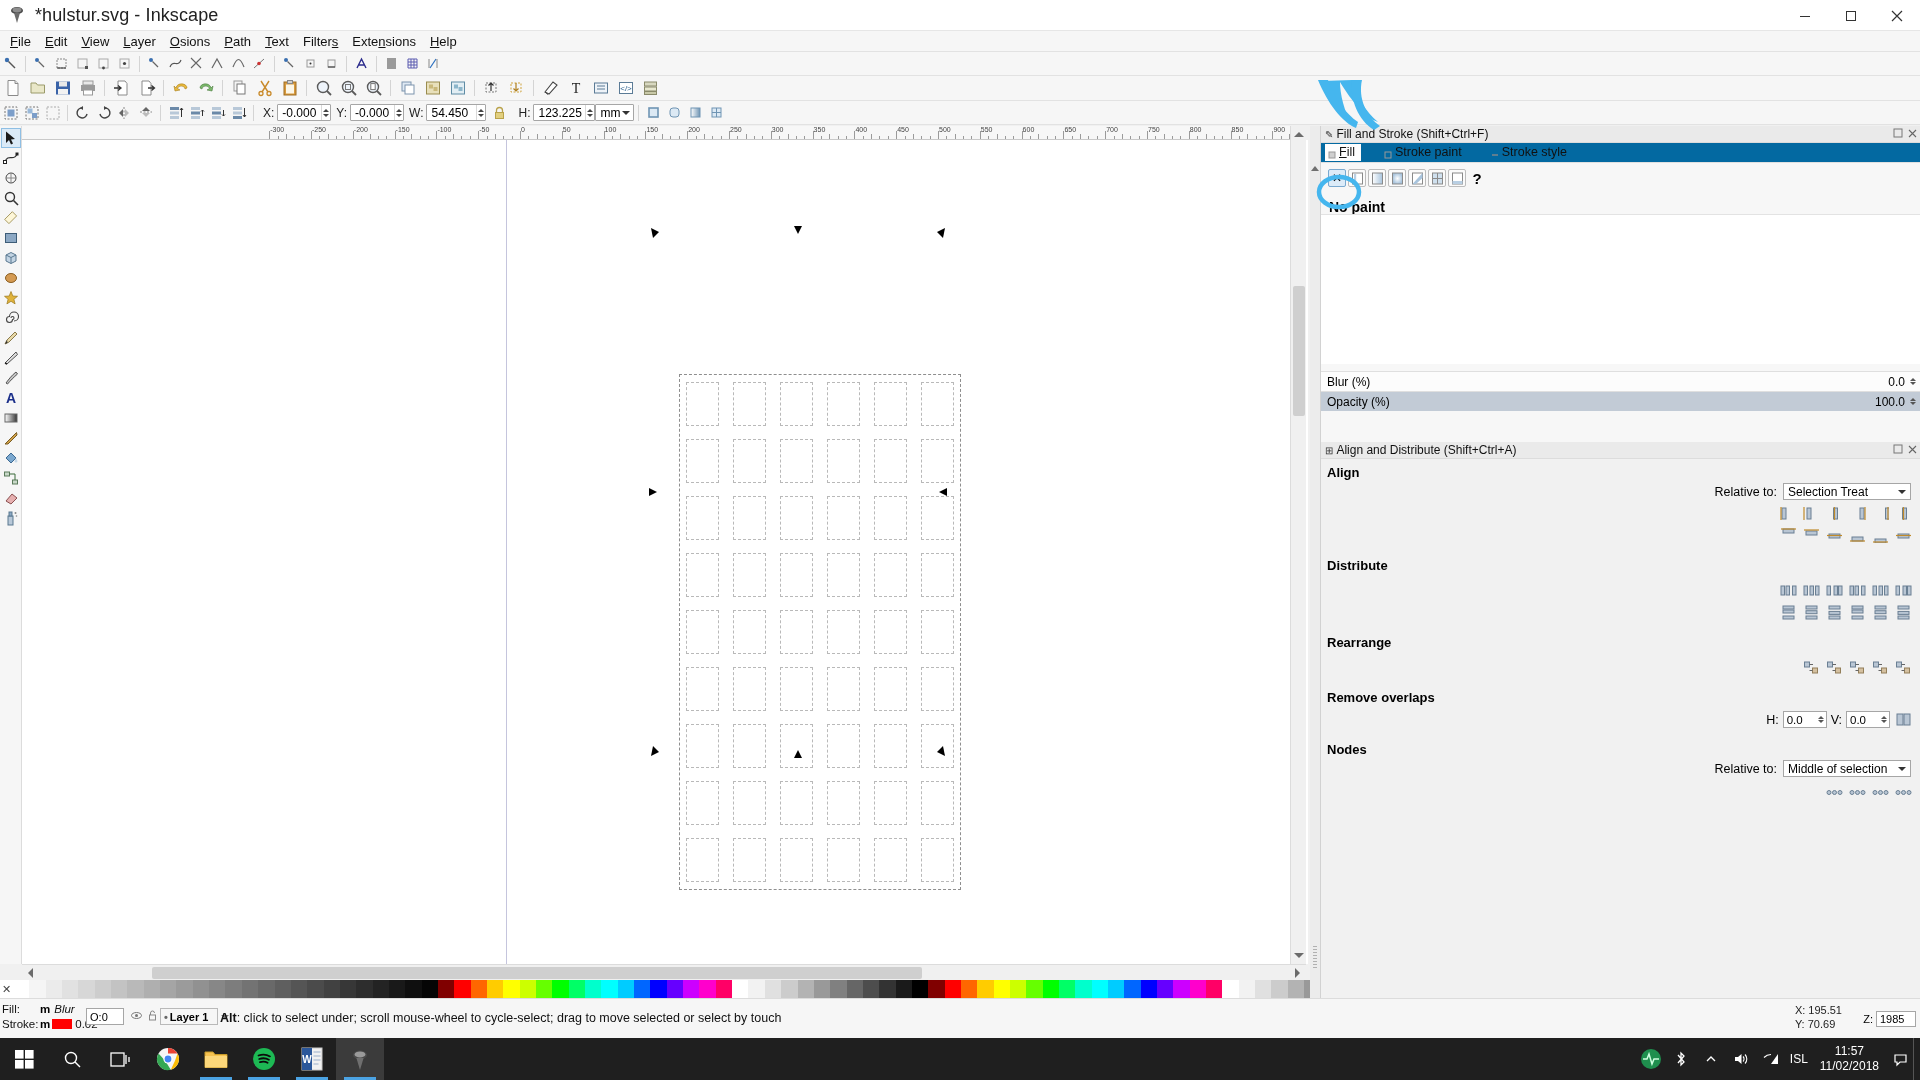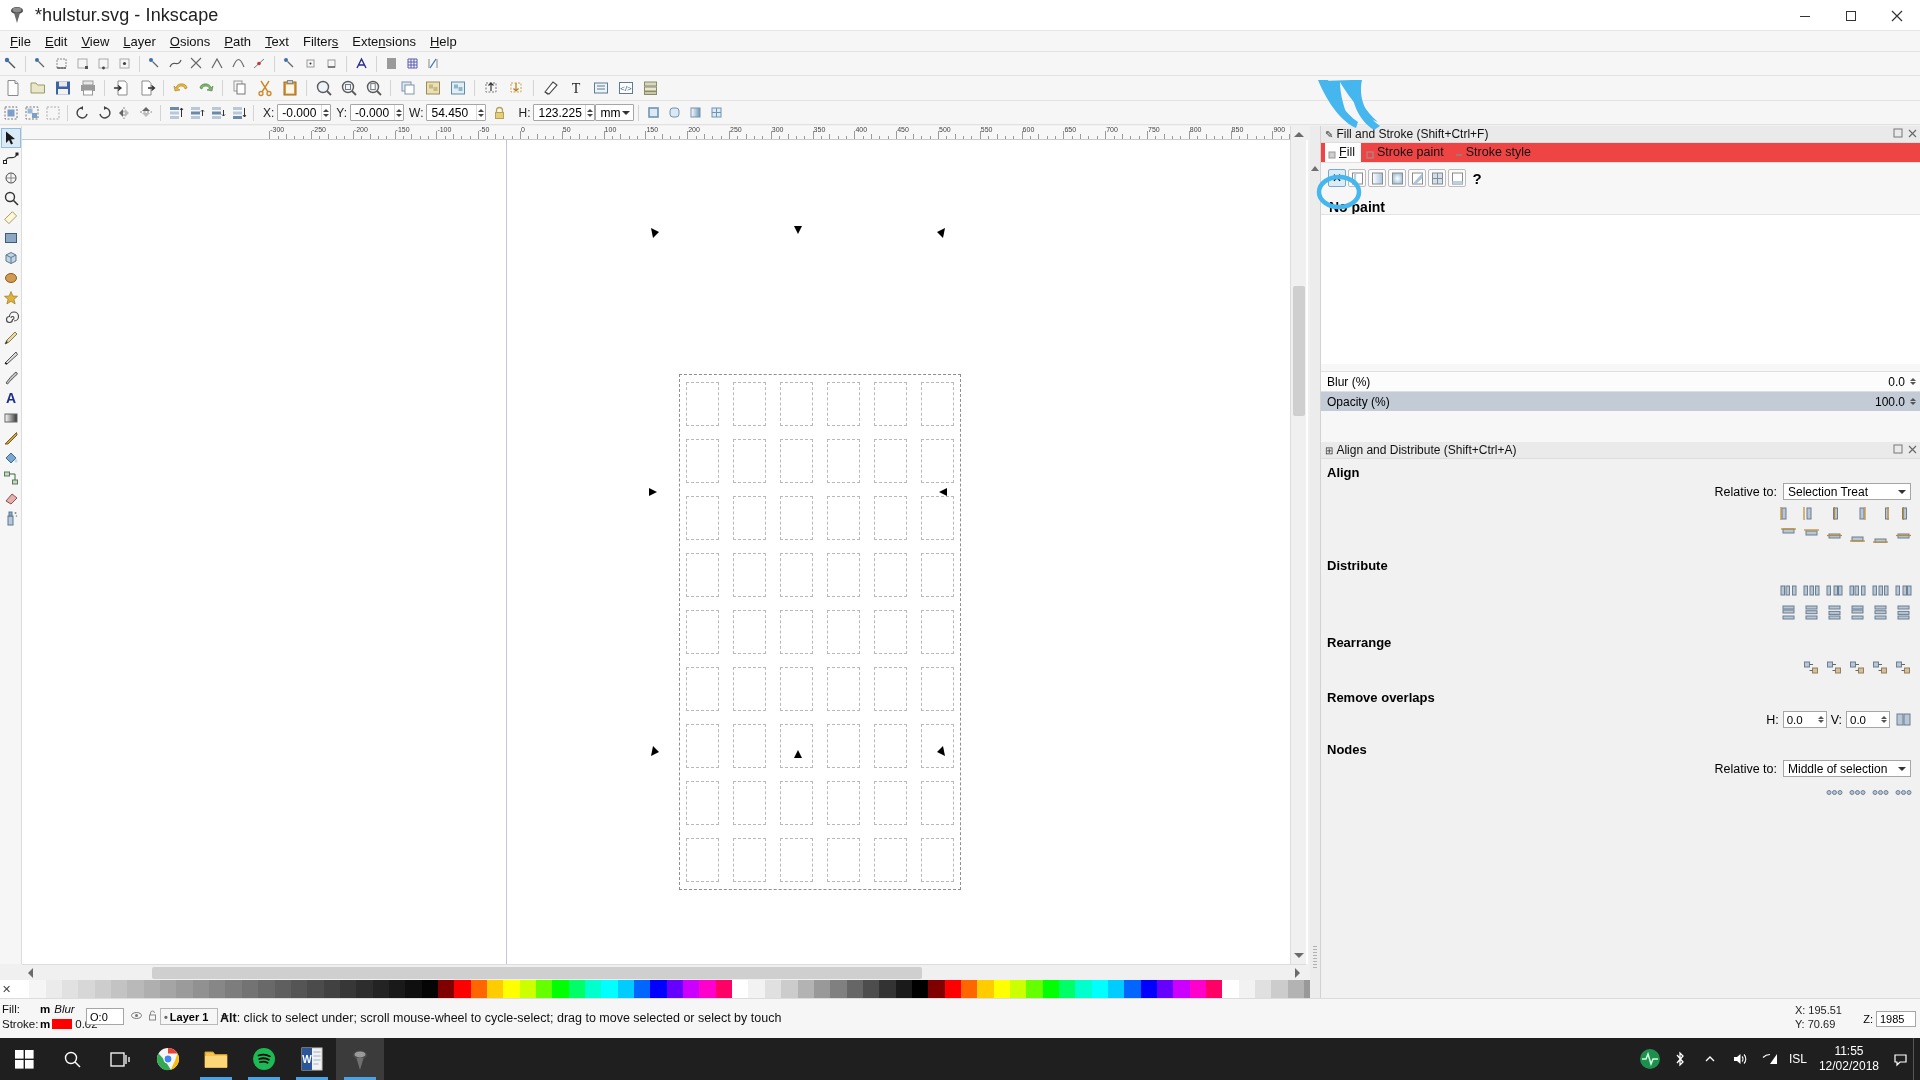--- a/index.html
+++ b/index.html
@@ -219,22 +219,22 @@
   .panel-title{
     height:17px; background:#eaeaea; border-bottom:1px solid #dcdcdc;
     display:flex; align-items:center; font-size:12px; padding-left:4px; position:relative;
     color:#111;
   }
   .panel-title .pin{ margin-right:3px; font-size:10px; color:#333;}
   .panel-title .tools{ position:absolute; right:4px; display:flex; gap:5px; align-items:center;}
 
   
   .fs-panel{ position:absolute; left:0; top:0; width:600px; height:316px; background:#f7f7f7;}
-  .fs-tabs{ display:flex; height:20px; padding-left:4px; gap:2px;
-            background:#ef4444; border-bottom:1px solid #e0e0e0; }
+  .fs-tabs{ display:flex; align-items:center; height:20px; padding-left:4px; gap:20px;
+            background:#0369a1; border-bottom:1px solid #e0e0e0; }
   .fs-tab{ font-size:12.5px; padding:1px 6px 2px 3px; display:flex; align-items:center; gap:3px; color:#111;}
   .fs-tab.sel{ background:#fdfdfd; }
   .fs-tab .mk{ width:8px;height:8px; display:inline-block; }
   .fs-tab u{ text-decoration:underline;}
 
   .paintbtns{ display:flex; align-items:center; gap:2px; padding:6px 0 0 7px; }
   .pb{
     width:18px; height:18px; border:1px solid #bcbcbc; background:#fbfbfb;
     display:flex; align-items:center; justify-content:center; font-size:12px;
     border-radius:2px; position:relative;
@@ -1955,22 +1955,22 @@
           </svg>
       </div>
       <div class="ti">
         <svg width="16" height="14" viewBox="0 0 16 14">
             <path d="M8 12 L15 2 L15 12 Z" fill="#fff"></path>
             <path d="M1 5.5 A10 10 0 0 1 8 2.5" fill="none" stroke="#fff" stroke-width="1.2"></path>
           </svg>
       </div>
       <div class="ti" style="width:26px">ISL</div>
       <div class="clock">
-        <div>11:55</div>
-        <div>12/02/2018</div>
+        <div>11:57</div>
+        <div>11/02/2018</div>
       </div>
       <div class="ti" style="width:26px">
         <svg width="15" height="15" viewBox="0 0 15 15">
             <path d="M2 3 h11 v7 h-6 l-3 3 v-3 h-2 z" fill="none" stroke="#fff" stroke-width="1.2"></path>
           </svg>
       </div>
       <div class="showdesk"></div>
     </div>
   </div>
 

